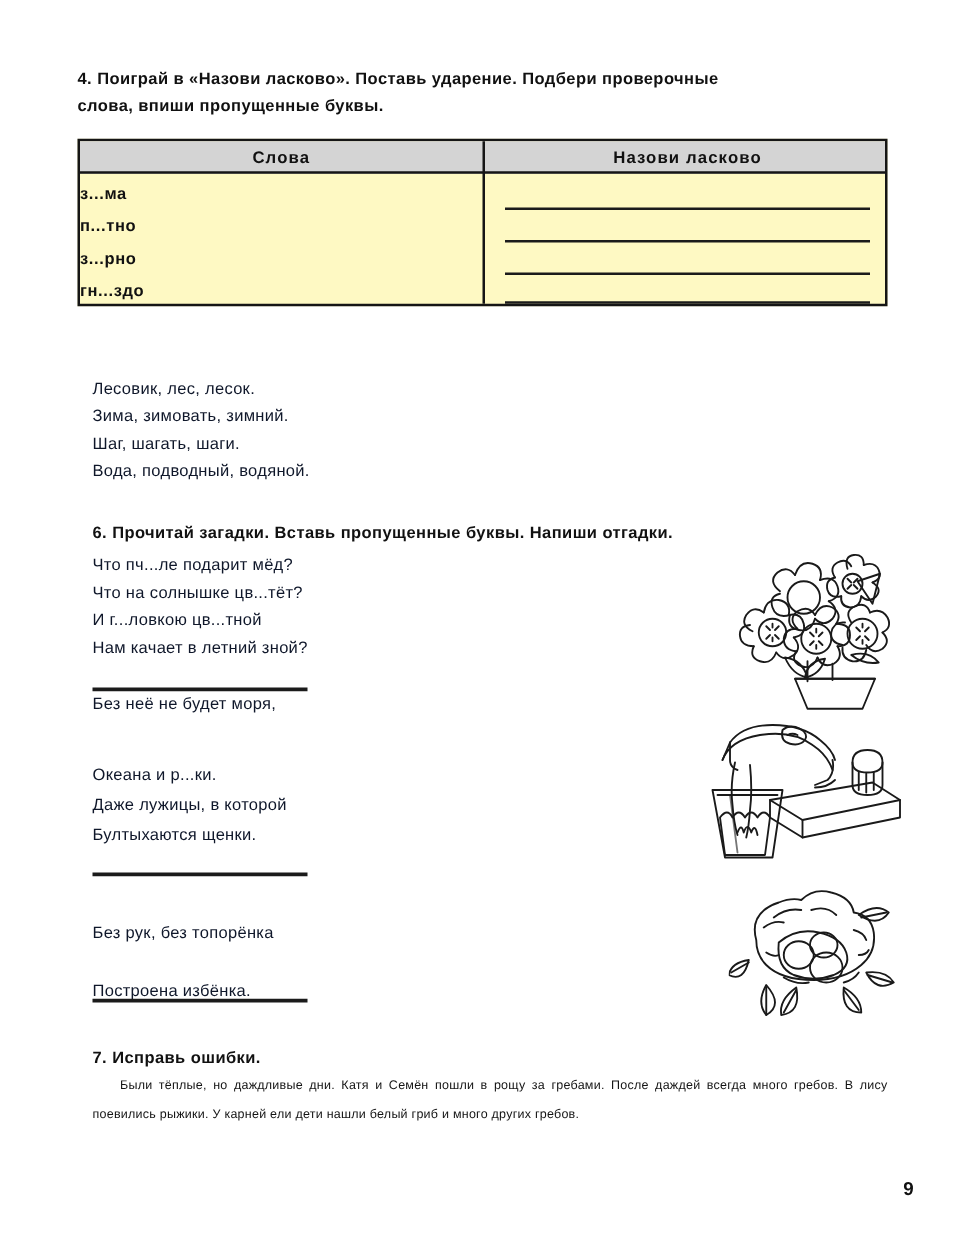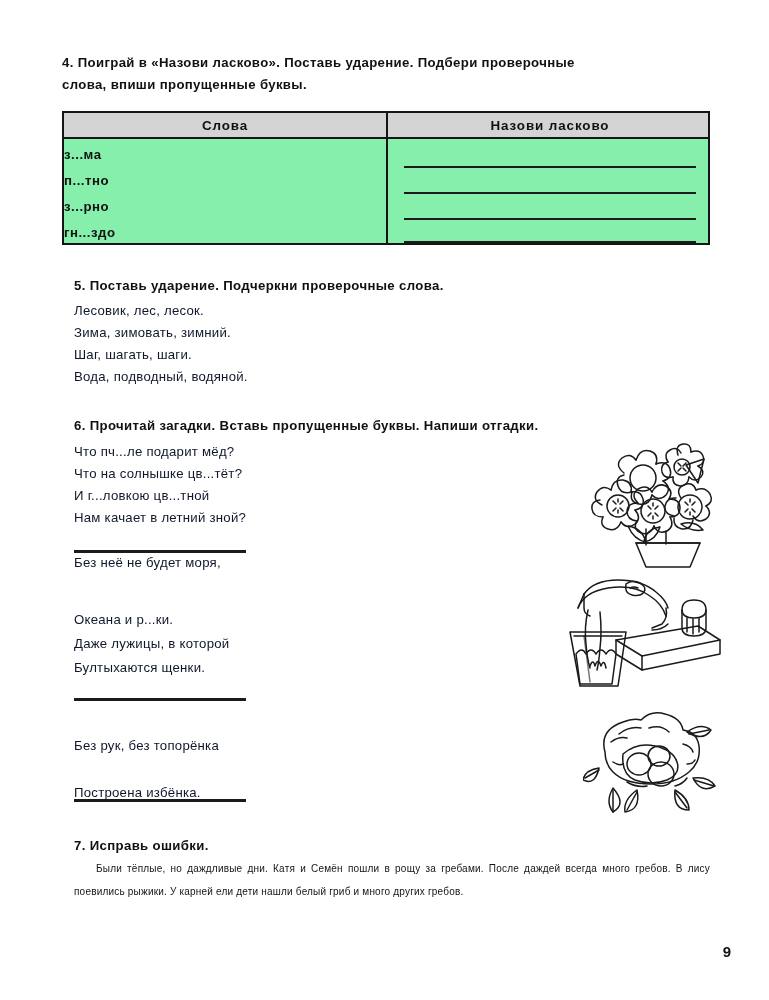--- a/index.html
+++ b/index.html
@@ -56,21 +56,21 @@
 
   
   .tbl {
     position: absolute;
     left: 62px;
     top: 111px;
     width: 648px;
     height: 134px;
     border: 2px solid #151515;
     box-sizing: border-box;
-    background: #86efac;
+    background: #fef9c3;
   }
   .tbl-head {
     position: absolute;
     left: 0; top: 0;
     width: 100%;
     height: 26px;
     background: #d4d4d4;
     border-bottom: 2px solid #151515;
     box-sizing: border-box;
   }
@@ -164,21 +164,20 @@
       <div class="ans-rule" style="top:53px;"></div>
 
       <div class="word-cell" style="top:60px;">з...рно</div>
       <div class="ans-rule" style="top:79px;"></div>
 
       <div class="word-cell" style="top:86px;">гн...здо</div>
       <div class="ans-rule" style="top:102px;"></div>
     </div>
   </div>
 
-  <div class="blk task-head" style="left:74px; top:275px;">5. Поставь ударение. Подчеркни проверочные слова.</div>
 
   <div class="blk body-line" style="left:74px; top:300px;">Лесовик, лес, лесок.</div>
   <div class="blk body-line" style="left:74px; top:322px;">Зима, зимовать, зимний.</div>
   <div class="blk body-line" style="left:74px; top:344px;">Шаг, шагать, шаги.</div>
   <div class="blk body-line" style="left:74px; top:366px;">Вода, подводный, водяной.</div>
 
   <div class="blk task-head" style="left:74px; top:415px;">6. Прочитай загадки. Вставь пропущенные буквы. Напиши отгадки.</div>
 
   <div class="blk body-line" style="left:74px; top:441px;">Что пч...ле подарит мёд?</div>
   <div class="blk body-line" style="left:74px; top:463px;">Что на солнышке цв...тёт?</div>

